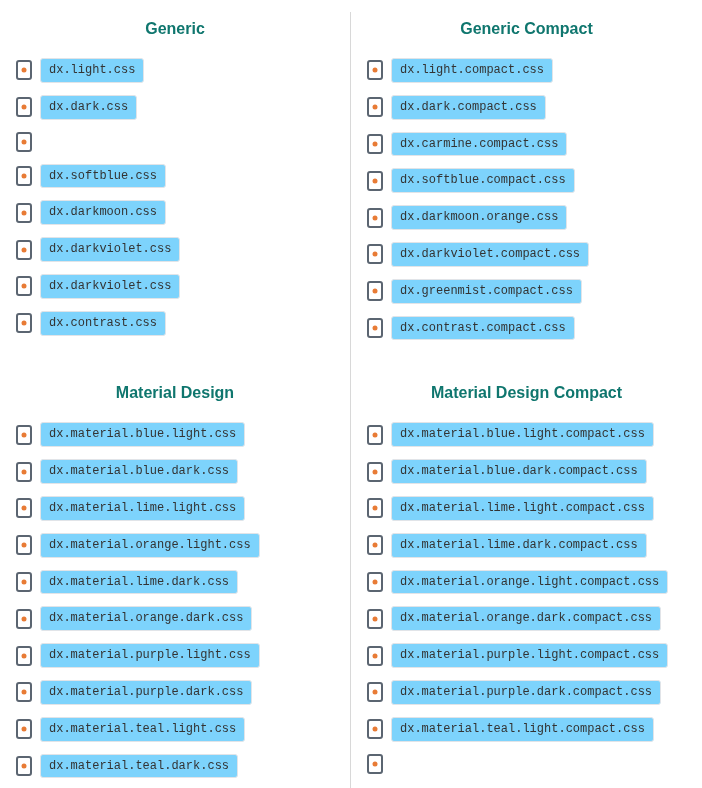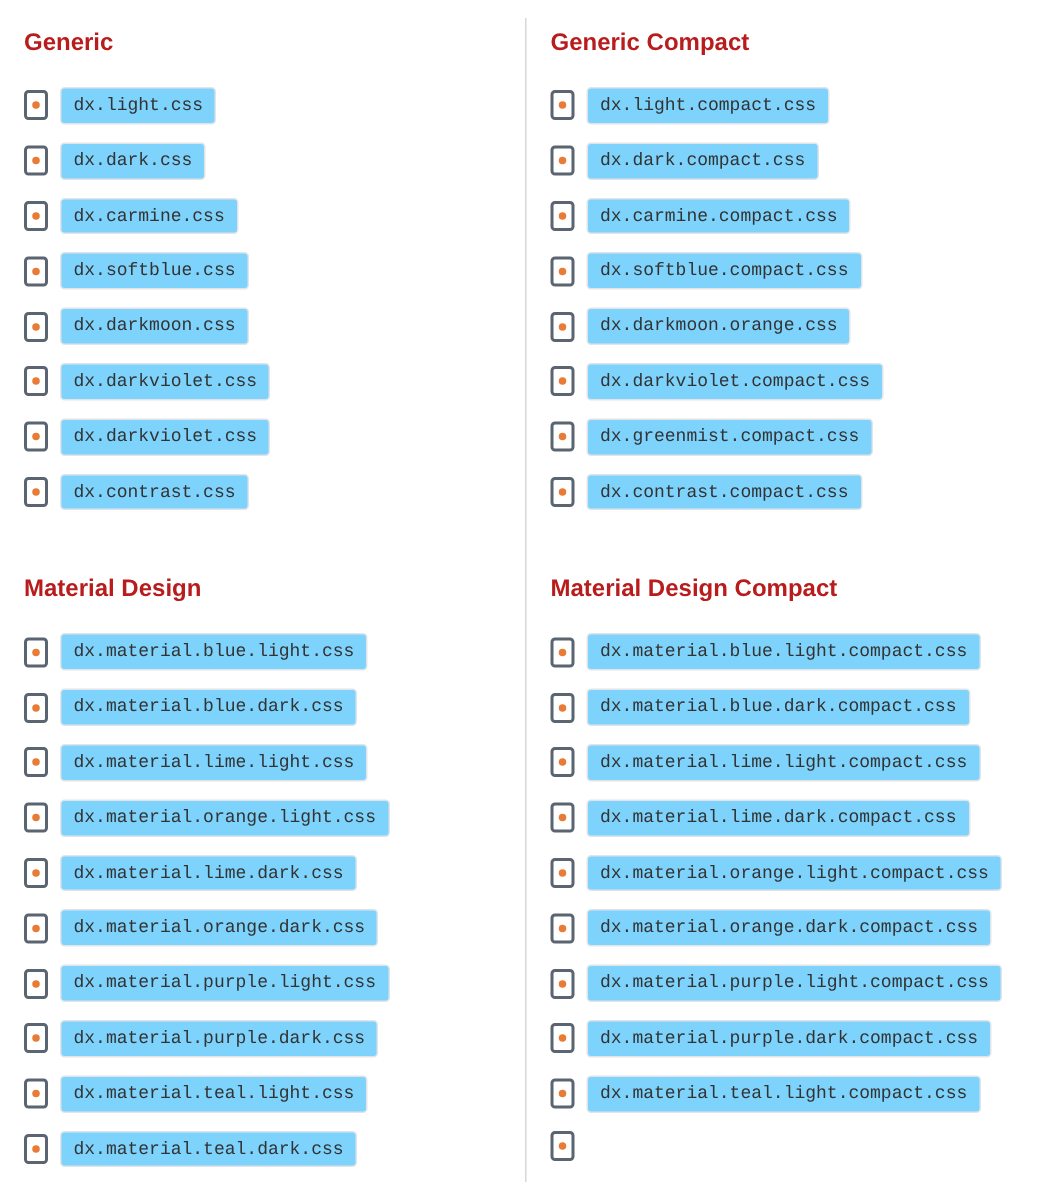--- a/index.html
+++ b/index.html
@@ -20,21 +20,22 @@
     }
     .column {
       padding: 0 16px 24px 16px;
     }
     .column.left {
       border-right: 1px solid #d8d8d8;
     }
     .section-title {
       font-size: 16px;
       font-weight: 700;
-      color: #b91c1c;
+      color: #0f766e;
+      text-align: center;
       margin: 8px 0 20px 0;
     }
     .file-row {
       display: flex;
       align-items: center;
       gap: 8px;
       margin-bottom: 12px;
     }
     .file-icon {
       width: 16px;
@@ -78,21 +79,20 @@
     <div class="file-row">
         <span class="file-icon"></span>
         <code class="file-label">dx.light.css</code>
       </div>
     <div class="file-row">
         <span class="file-icon"></span>
         <code class="file-label">dx.dark.css</code>
       </div>
     <div class="file-row">
         <span class="file-icon"></span>
-        <code class="file-label">dx.carmine.css</code>
       </div>
     <div class="file-row">
         <span class="file-icon"></span>
         <code class="file-label">dx.softblue.css</code>
       </div>
     <div class="file-row">
         <span class="file-icon"></span>
         <code class="file-label">dx.darkmoon.css</code>
       </div>
     <div class="file-row">

